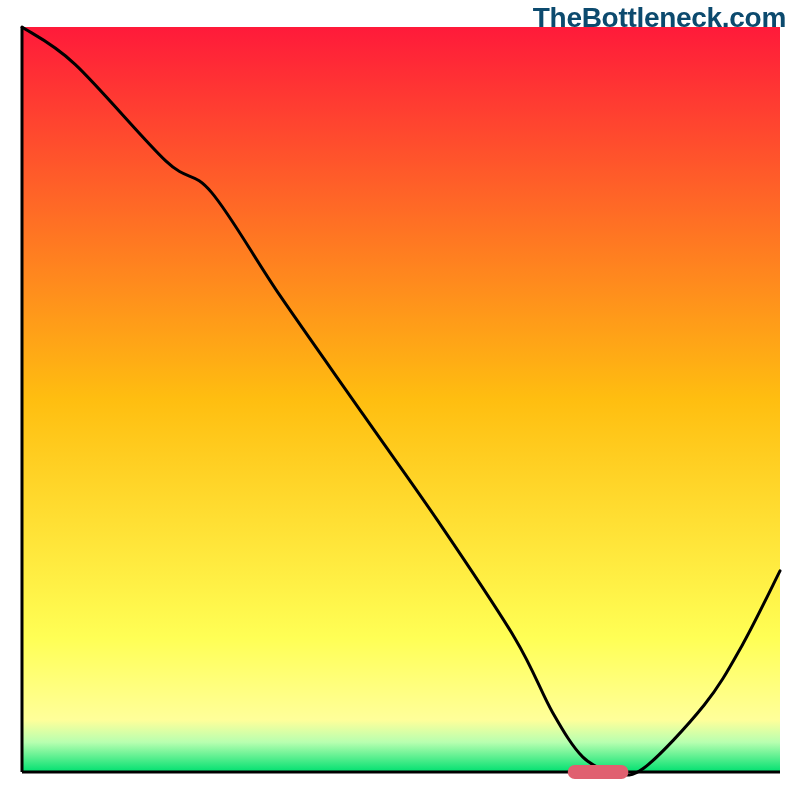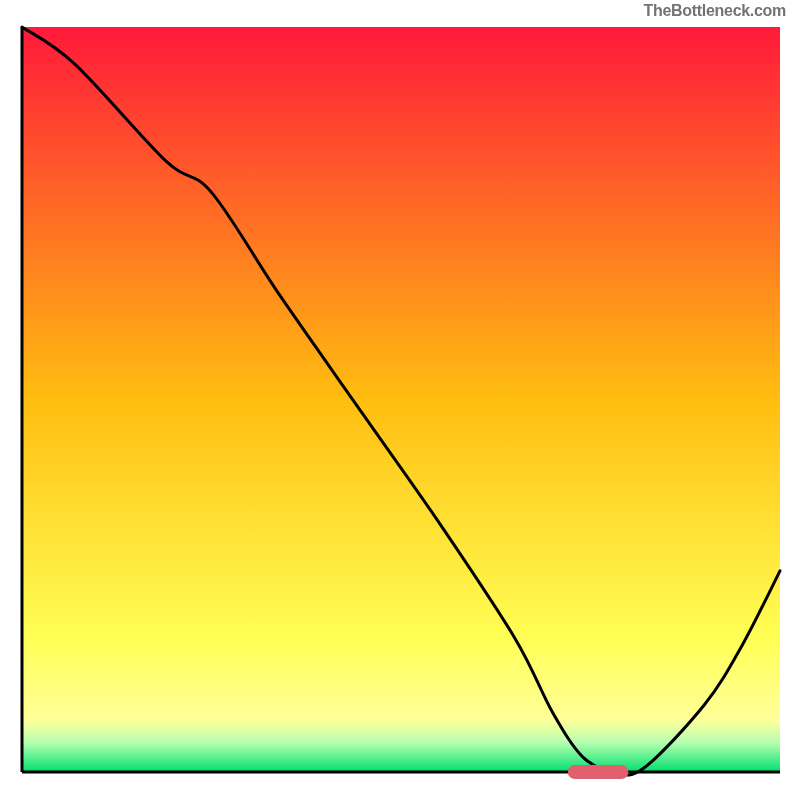--- a/index.html
+++ b/index.html
@@ -13,23 +13,23 @@
   }
   .wrapper {
     position: relative;
     width: 800px;
     height: 800px;
   }
   .watermark {
     position: absolute;
     top: 2px;
     right: 14px;
-    font-size: 16px;
+    font-size: 28px;
     font-weight: 600;
-    color: #737373;
+    color: #0c4a6e;
     letter-spacing: -0.3px;
     z-index: 10;
   }
   svg.chart {
     position: absolute;
     top: 0;
     left: 0;
     width: 800px;
     height: 800px;
     display: block;

